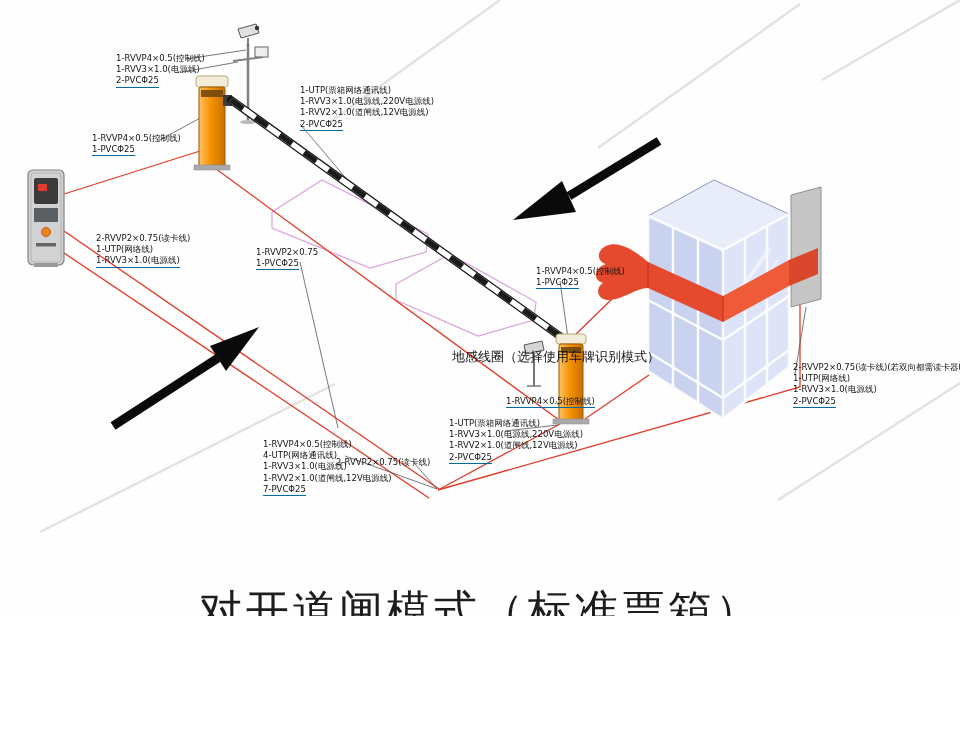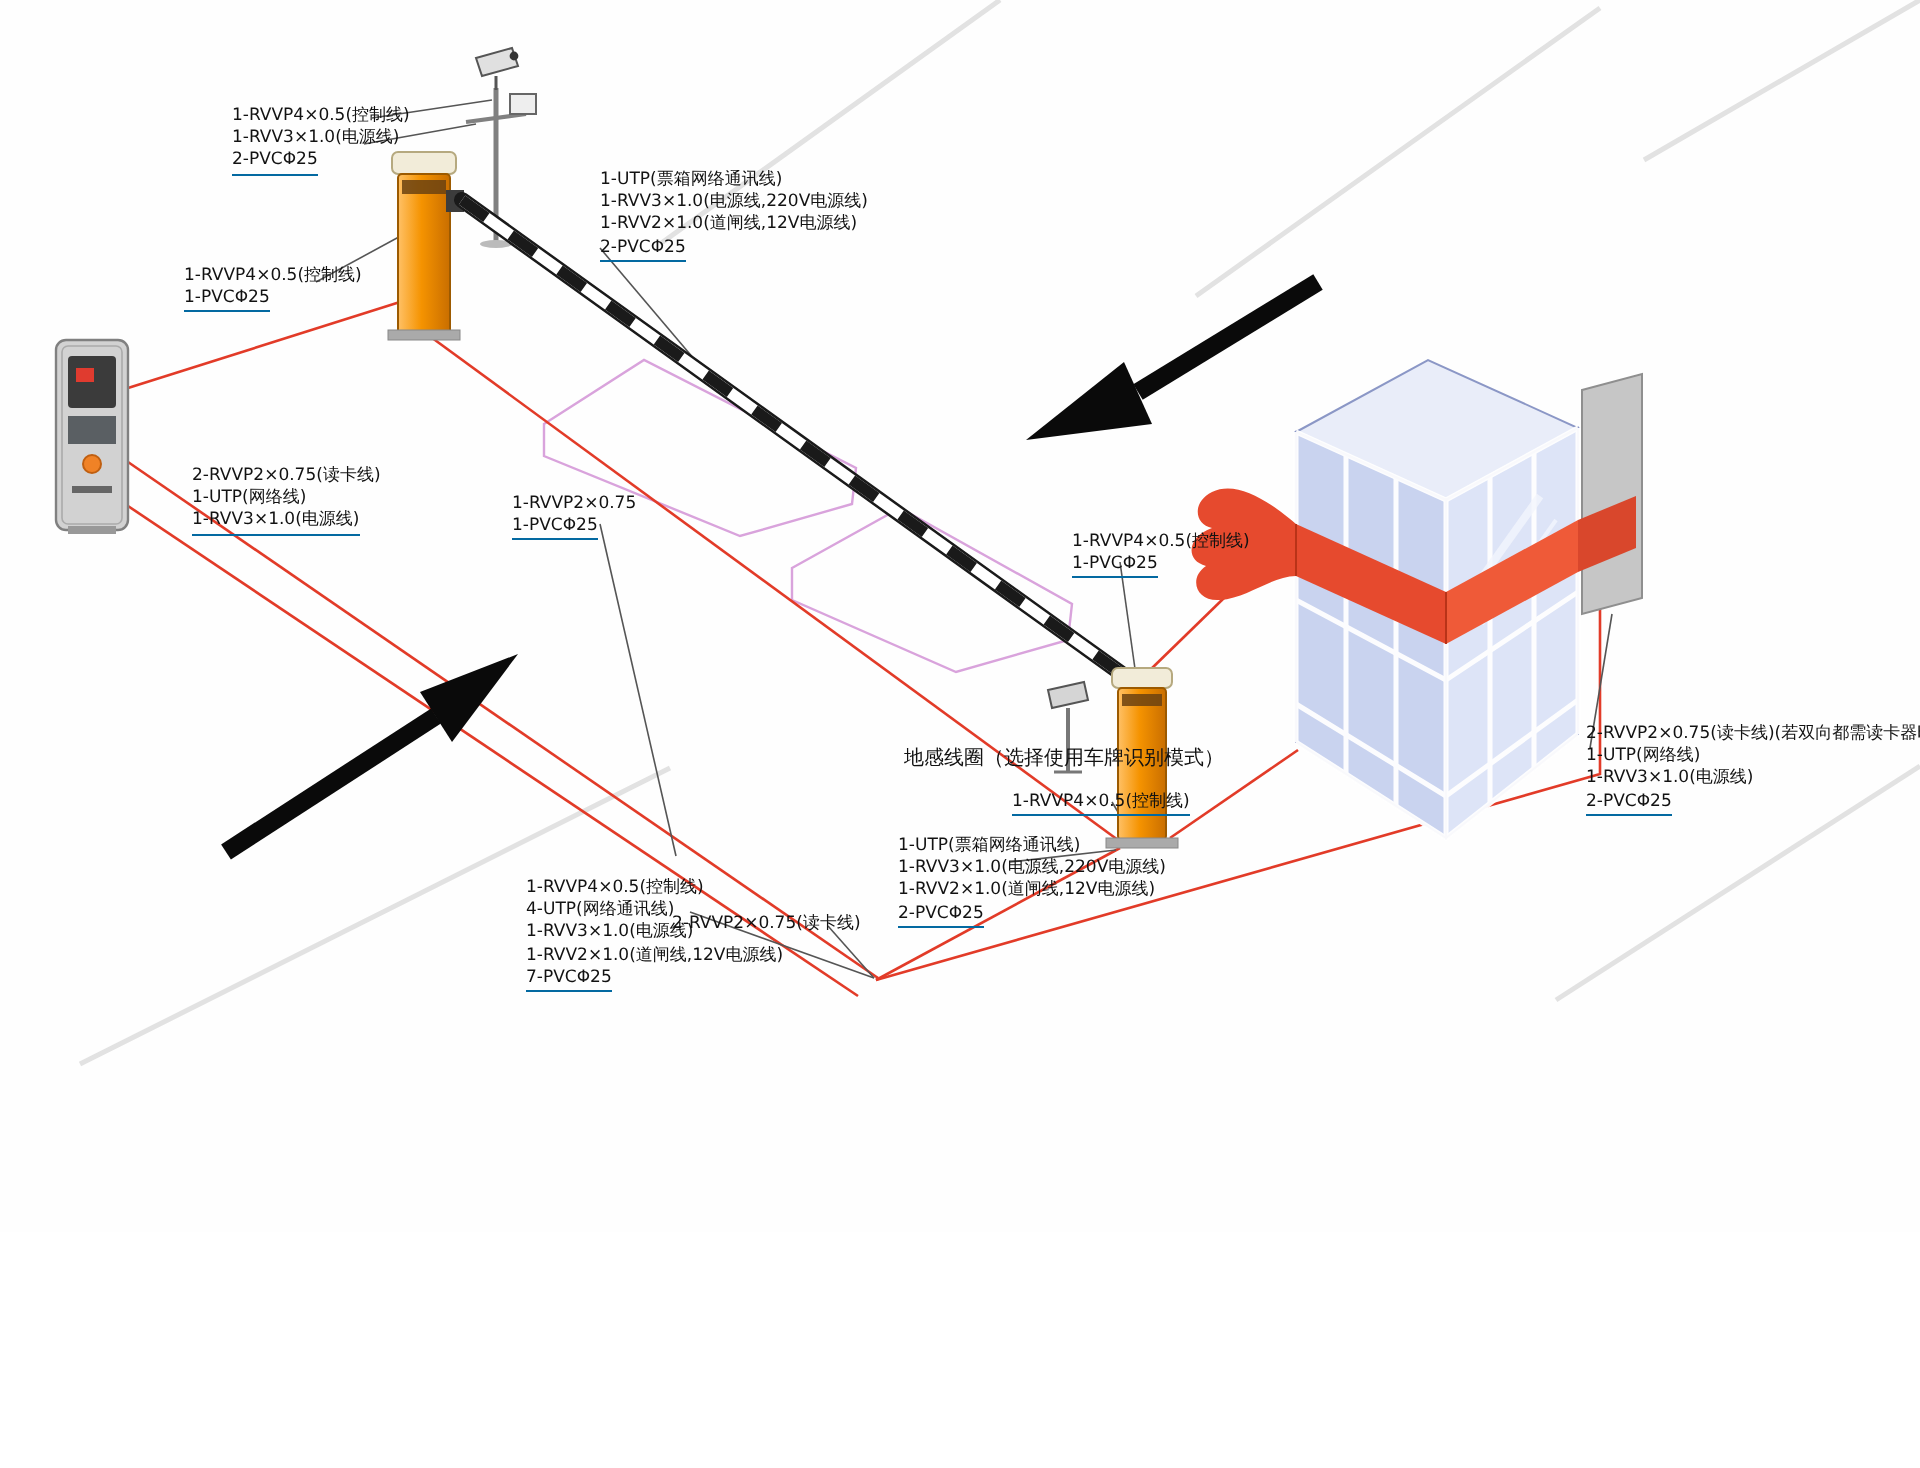--- a/index.html
+++ b/index.html
@@ -7,21 +7,21 @@
     position:relative; width:960px; height:616px; overflow:hidden;
     background:#fefefe; font-family:"DejaVu Sans", sans-serif;
   }
   svg.diagram { position:absolute; left:0; top:0; }
   .lbl {
     position:absolute; font-size:8.5px; line-height:1.32; color:#121212;
     white-space:nowrap; z-index:5;
   }
   .lbl span { display:table; }
   .lbl span.ul { border-bottom:1px solid #0369a1; }
-  .lbl.sm { font-size:10px;margin-top:25px; }
+  .lbl.sm { font-size:13px; }
   .title {
     position:absolute; left:0; right:0; top:582px; text-align:center;
     font-size:44px; font-weight:500; color:#1d1d1d; letter-spacing:3px; z-index:5;
   }
 </style>
 </head>
 <body>
 
 <div class="stage">
 
@@ -223,14 +223,15 @@
   <span>2-RVVP2×0.75(读卡线)</span>
 </div>
 
 <div class="lbl" style="left:793px; top:362px">
   <span>2-RVVP2×0.75(读卡线)(若双向都需读卡器时)</span>
   <span>1-UTP(网络线)</span>
   <span>1-RVV3×1.0(电源线)</span>
   <span class="ul">2-PVCΦ25</span>
 </div>
 
+<div class="title">对开道闸模式（标准票箱）</div>
 
 </div>
 
 </body></html>

